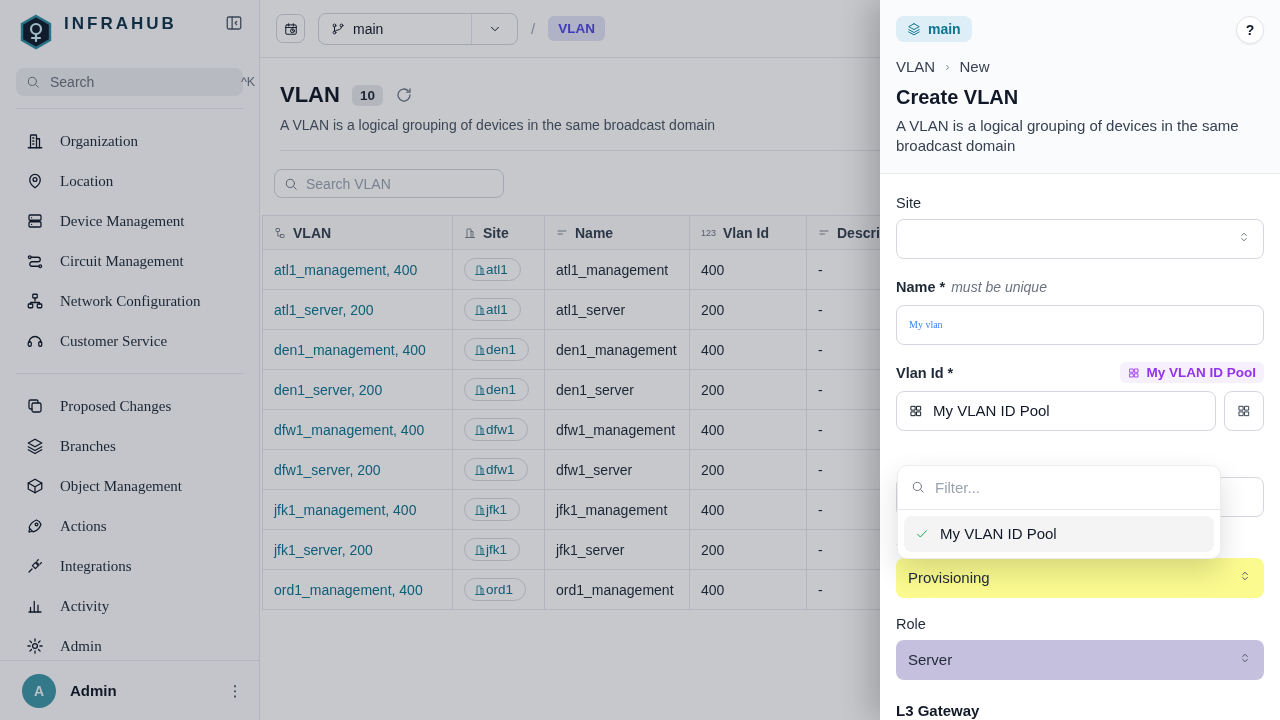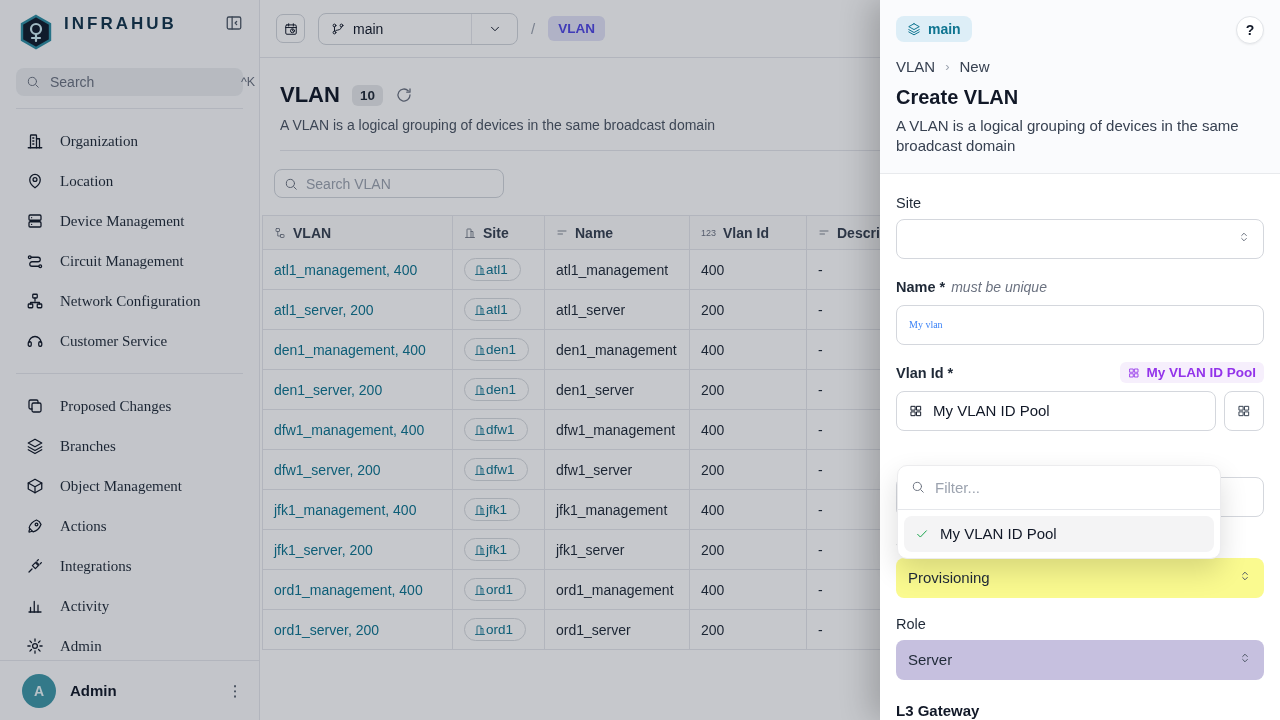--- a/index.html
+++ b/index.html
@@ -475,34 +475,20 @@
                 <path d="M6 21V5a1 1 0 0 1 1-1h6a1 1 0 0 1 1 1v16"></path>
                 <path d="M14 9h4v12"></path>
                 <path d="M3 21h18"></path>
               </svg>
               <span>ord1</span>
             </span></td>
         <td>ord1_management</td>
         <td>400</td>
         <td class="dash">-</td>
       </tr>
-      <tr>
-        <td><a class="cell-link">ord1_server, 200</a></td>
-        <td><span class="site-chip">
-              <svg class="ic xs" viewBox="0 0 24 24">
-                <path d="M6 21V5a1 1 0 0 1 1-1h6a1 1 0 0 1 1 1v16"></path>
-                <path d="M14 9h4v12"></path>
-                <path d="M3 21h18"></path>
-              </svg>
-              <span>ord1</span>
-            </span></td>
-        <td>ord1_server</td>
-        <td>200</td>
-        <td class="dash">-</td>
-      </tr>
     </tbody>
   </table>
 </div>
 
 <div class="backdrop"></div>
 
 <aside class="drawer">
   <div class="drawer-head">
     <div class="dh-top">
       <span class="branch-chip">

